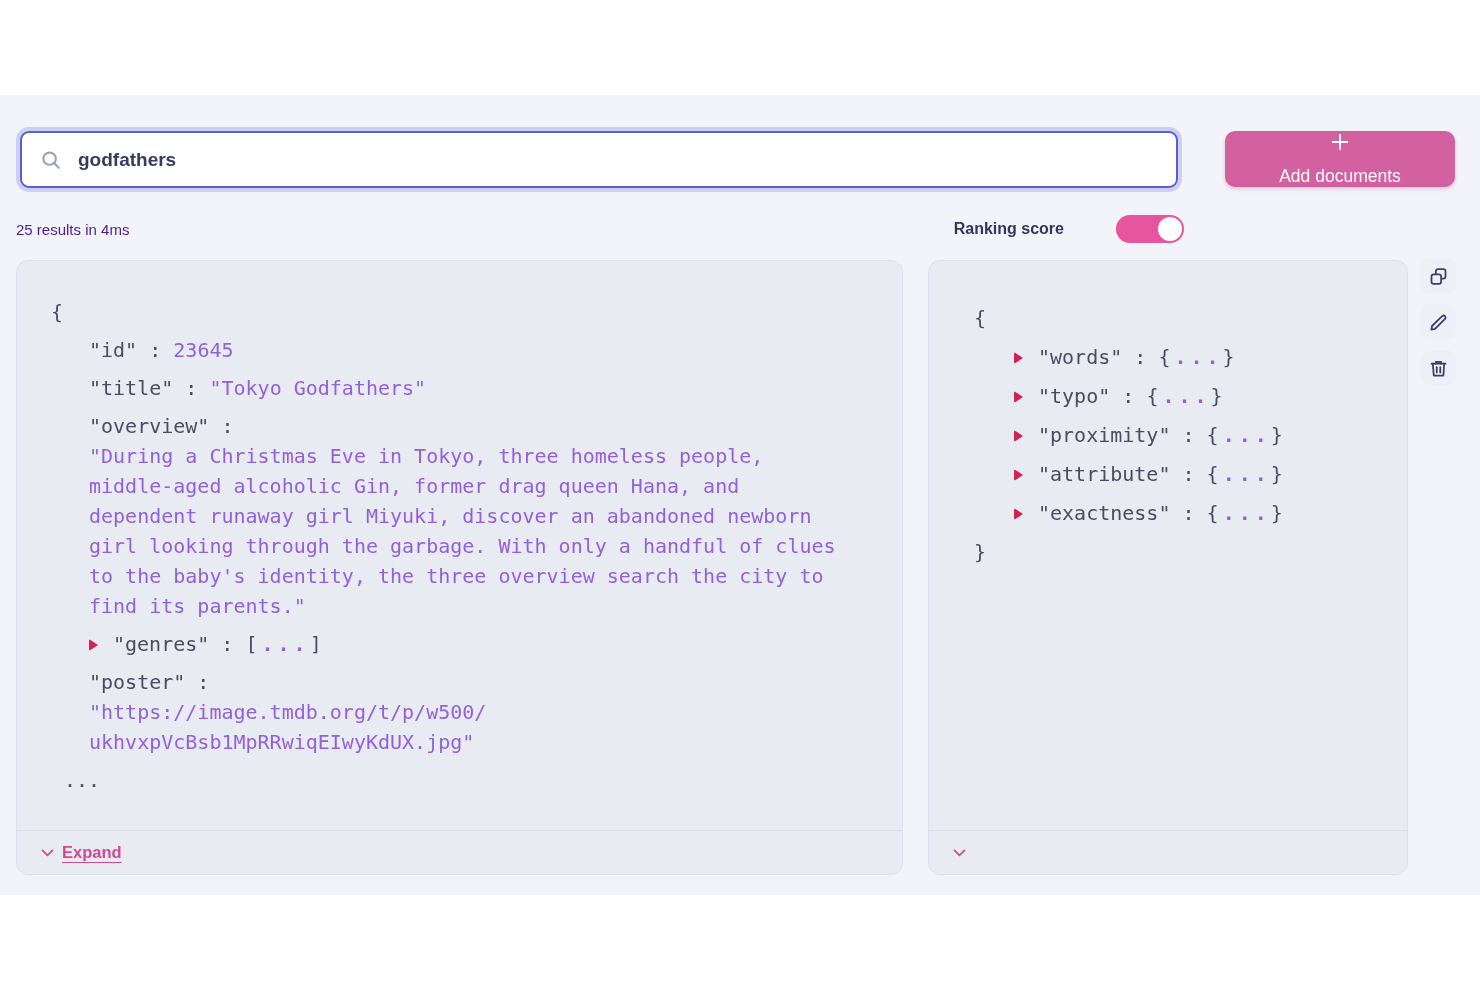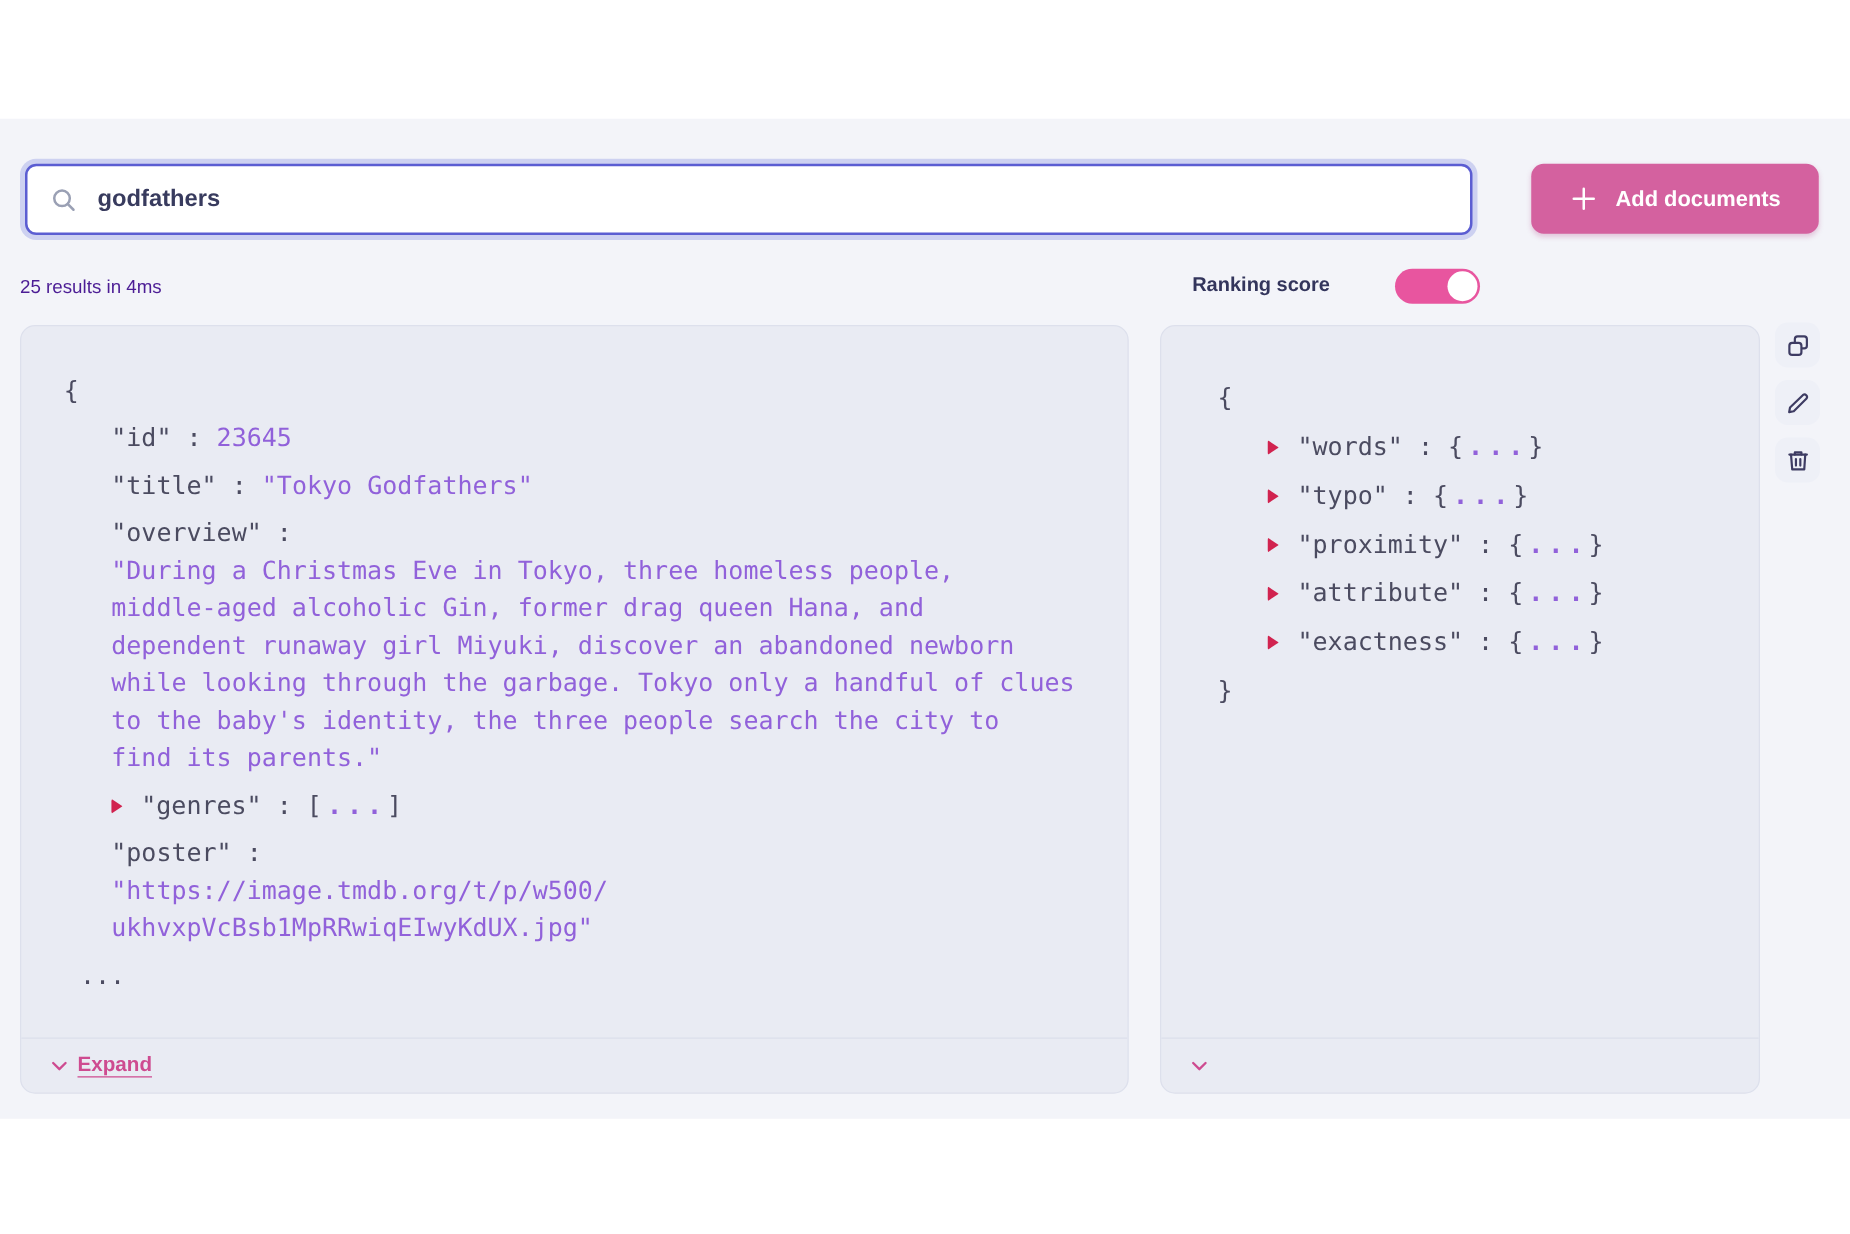--- a/index.html
+++ b/index.html
@@ -14,23 +14,23 @@
   .search-box { position:absolute; left:20px; top:131px; width:1158px; height:57px;
     background:#ffffff; border:2px solid #5b5dd2; border-radius:9px;
     box-shadow:0 0 0 4px #cdd1f1; display:flex; align-items:center; padding:0 18px; }
   .search-box svg { flex:0 0 auto; margin-right:16px; }
   .search-input { border:none; outline:none; flex:1; font-size:19px; font-weight:700;
     color:#383b5e; background:transparent; font-family:"Liberation Sans","DejaVu Sans",sans-serif; }
 
   
   .add-btn { position:absolute; left:1225px; top:131px; width:230px; height:56px;
     background:#d4619f; border:none; border-radius:10px; color:#ffffff; cursor:pointer;
-    font-size:17.5px; font-weight:700; display:flex; align-items:center; justify-content:center;
+    font-size:17.5px; font-weight:400; display:flex; align-items:center; justify-content:center;
     gap:13px; box-shadow:0 2px 4px rgba(180,60,130,.25);
-    font-family:"Liberation Sans","DejaVu Sans",sans-serif; }
+    font-family:"Liberation Sans","DejaVu Sans",sans-serif;flex-direction:column; }
 
   .results-info { position:absolute; left:16px; top:221px; font-size:15px; color:#4c1d95; }
 
   .ranking-row { position:absolute; right:24px; top:215px; display:flex; align-items:center;gap:37px; }
   .ranking-label { font-size:16px; font-weight:700; color:#33355c; margin-right:15px; }
   .toggle { position:relative; width:68px; height:28px; border-radius:14px;
     background:#e8559f; cursor:pointer; }
   .toggle .knob { position:absolute; right:2px; top:2px; width:24px; height:24px;
     border-radius:50%; background:#ffffff; }
 
@@ -109,22 +109,22 @@
 
   <div class="card card-doc">
     <div class="card-body" id="doc-json">
         <div class="json-line" style="padding-left: 0px;"><span class="tk-key">{</span></div>
         <div class="json-line gap" style="padding-left: 38px;"><span class="tk-key">"id" : </span><span class="tk-val">23645</span></div>
         <div class="json-line gap" style="padding-left: 38px;"><span class="tk-key">"title" : </span><span class="tk-val">"Tokyo Godfathers"</span></div>
         <div class="json-line gap" style="padding-left: 38px;"><span class="tk-key">"overview" :</span></div>
         <div class="json-line" style="padding-left: 38px;"><span class="tk-val">"During a Christmas Eve in Tokyo, three homeless people,</span></div>
         <div class="json-line" style="padding-left: 38px;"><span class="tk-val">middle-aged alcoholic Gin, former drag queen Hana, and</span></div>
         <div class="json-line" style="padding-left: 38px;"><span class="tk-val">dependent runaway girl Miyuki, discover an abandoned newborn</span></div>
-        <div class="json-line" style="padding-left: 38px;"><span class="tk-val">while looking through the garbage. Tokyo only a handful of clues</span></div>
-        <div class="json-line" style="padding-left: 38px;"><span class="tk-val">to the baby's identity, the three people search the city to</span></div>
+        <div class="json-line" style="padding-left: 38px;"><span class="tk-val">girl looking through the garbage. With only a handful of clues</span></div>
+        <div class="json-line" style="padding-left: 38px;"><span class="tk-val">to the baby's identity, the three overview search the city to</span></div>
         <div class="json-line" style="padding-left: 38px;"><span class="tk-val">find its parents."</span></div>
         <div class="json-line gap" style="padding-left: 38px;"><span class="tri"></span><span class="tk-key">"genres" : </span><span class="tk-key">[</span><span class="tk-dots">...</span><span class="tk-key">]</span></div>
         <div class="json-line gap" style="padding-left: 38px;"><span class="tk-key">"poster" :</span></div>
         <div class="json-line" style="padding-left: 38px;"><span class="tk-val">"https://image.tmdb.org/t/p/w500/</span></div>
         <div class="json-line" style="padding-left: 38px;"><span class="tk-val">ukhvxpVcBsb1MpRRwiqEIwyKdUX.jpg"</span></div>
         <div class="json-line gap" style="padding-left: 13px;"><span class="tk-key">...</span></div>
       </div>
     <div class="card-footer">
       <a class="expand-link">
         <svg width="17" height="17" viewBox="0 0 24 24" fill="none" stroke="#ce4b90" stroke-width="2.6" stroke-linecap="round" stroke-linejoin="round">

